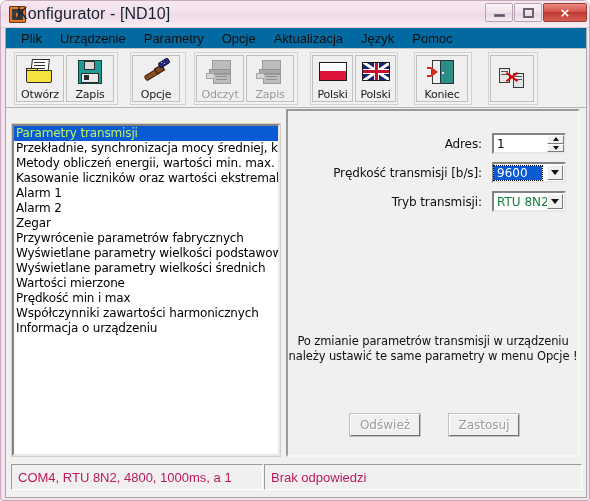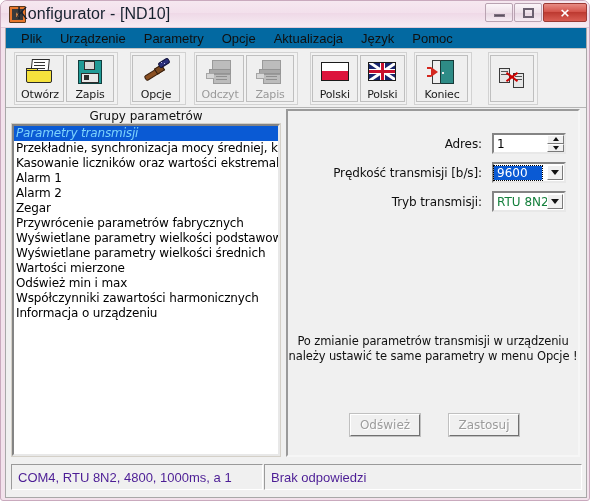--- a/index.html
+++ b/index.html
@@ -339,21 +339,21 @@
     height: 15px;
     line-height: 15px;
     font-size: 12px;
     color: #000000;
     padding-left: 2px;
     white-space: nowrap;
     cursor: default;
     font-family: "DejaVu Sans", sans-serif;
     letter-spacing: -.15px;
   }
-  .lb-item.sel { background: #0a5ad4; color: #7dd3fc; font-style: italic; }
+  .lb-item.sel { background: #0a5ad4; color: #bef264; }
 
   
   .right-panel {
     position: absolute;
     left: 280px; top: 1px;
     width: 294px; height: 348px;
     background: #f0f0f0;
     box-sizing: border-box;
     border: 2px solid;
     border-color: #9a9a9a #f6f6f6 #f6f6f6 #9a9a9a;
@@ -478,21 +478,21 @@
   .sb-cell {
     position: absolute;
     top: 3px; height: 26px;
     box-sizing: border-box;
     border: 1px solid;
     border-color: #9a9a9a #ffffff #ffffff #9a9a9a;
     background: #f0f0f0;
     display: flex; align-items: center;
     padding-left: 6px;
     font-size: 13px;
-    color: #4c1d95;
+    color: #be185d;
     white-space: nowrap;
   }
   .sb-cell.c1 { left: 5px; width: 252px; }
   .sb-cell.c2 { left: 258px; width: 318px; }
 </style>
 </head>
 <body>
 
 <div class="window">
 
@@ -586,21 +586,21 @@
               <div class="mid"></div>
               <div class="base"></div>
               <div class="arm"></div>
             <div class="sl" style="top:17px;"></div>
               <div class="sl" style="top:20px;"></div>
           </div>
           <div class="tb-label">Zapis</div>
         </div>
       </div>
 
-      <div class="tb-group" style="left:304px; width:97px;">
+      <div class="tb-group" style="left:304px; width:88px;">
         <div class="tb-btn wide">
           <div class="tb-icon">
             <div class="ic-plflag"></div>
           </div>
           <div class="tb-label">Polski</div>
         </div>
         <div class="tb-btn wide">
           <div class="tb-icon">
             <div class="ic-ukflag">
               <i class="d1"></i>
@@ -642,33 +642,33 @@
               <div class="x2"></div>
           </div>
         </div>
       </div>
 
     </div>
 
     <div class="body-area">
 
       <div class="list-panel">
-        <div class="list-header">Grupy parametrów</div>
         <div class="listbox">
           <div class="lb-item sel">Parametry transmisji</div>
           <div class="lb-item">Przekładnie, synchronizacja mocy średniej, kod</div>
+          <div class="lb-item">Metody obliczeń energii, wartości min. max.</div>
           <div class="lb-item">Kasowanie liczników oraz wartości ekstremalnych</div>
           <div class="lb-item">Alarm 1</div>
           <div class="lb-item">Alarm 2</div>
           <div class="lb-item">Zegar</div>
           <div class="lb-item">Przywrócenie parametrów fabrycznych</div>
           <div class="lb-item">Wyświetlane parametry wielkości podstawowych</div>
           <div class="lb-item">Wyświetlane parametry wielkości średnich</div>
           <div class="lb-item">Wartości mierzone</div>
-          <div class="lb-item">Odśwież min i max</div>
+          <div class="lb-item">Prędkość min i max</div>
           <div class="lb-item">Współczynniki zawartości harmonicznych</div>
           <div class="lb-item">Informacja o urządzeniu</div>
         </div>
       </div>
 
       <div class="right-panel">
 
         <div class="frow" style="top:22px;">
           <div class="flabel">Adres:</div>
           <div class="spin">

